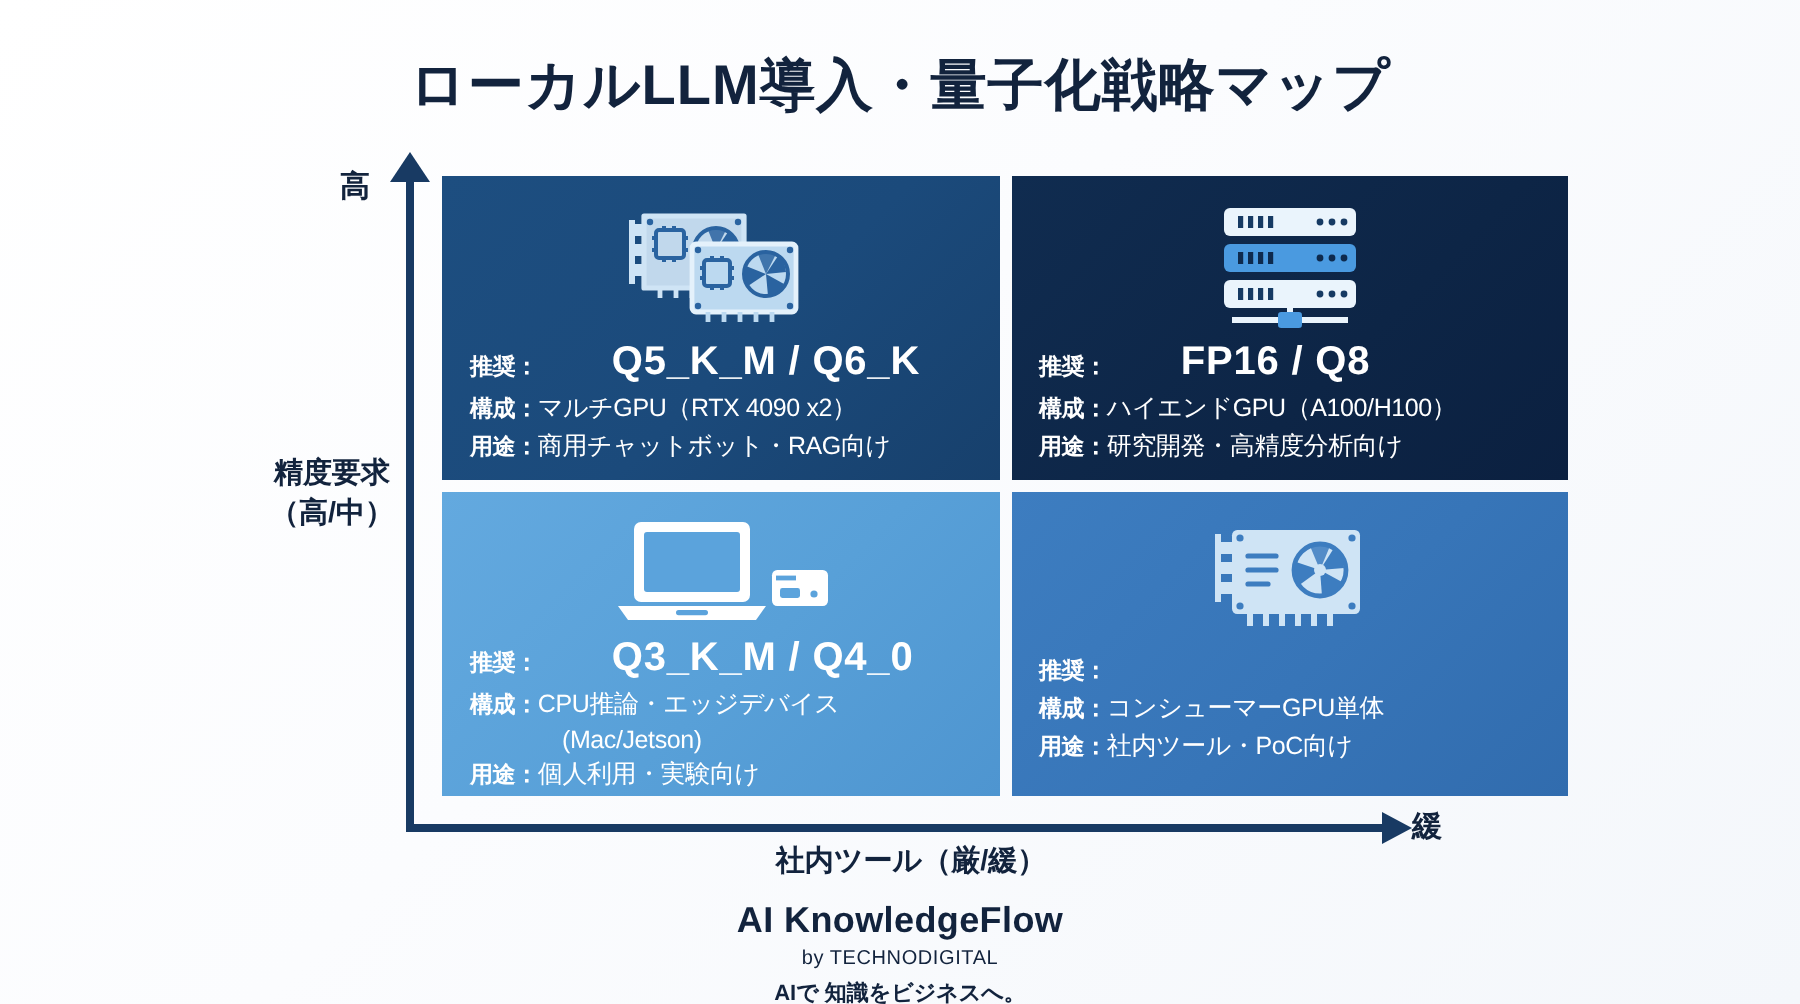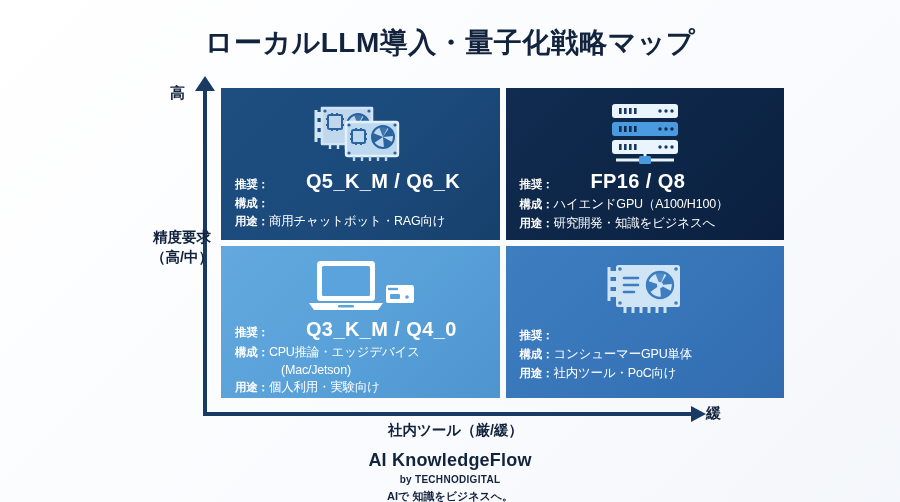--- a/index.html
+++ b/index.html
@@ -100,36 +100,36 @@
   }
   .axis-top-label{
     position:absolute;left:170px;top:84px;
     font-size:15px;font-weight:bold;color:#12233d;
   }
   .axis-right-label{
     position:absolute;left:706px;top:404px;
     font-size:15px;font-weight:bold;color:#12233d;
   }
   .axis-y-title{
-    position:absolute;left:144px;top:228px;width:76px;
+    position:absolute;left:128px;top:228px;width:76px;
     text-align:center;
     font-size:14.5px;font-weight:bold;color:#12233d;line-height:1.35;
   }
   .axis-x-title{
     position:absolute;left:221px;width:469px;top:421px;
     text-align:center;
     font-size:14.5px;font-weight:bold;color:#12233d;
   }
 
   
   .footer{
     position:absolute;left:0;right:0;top:450px;text-align:center;
   }
   .brand{font-size:18px;font-weight:bold;color:#12233d;letter-spacing:.2px;}
-  .brand-sub{font-size:10px;font-weight:bold;color:#12233d;margin-top:3px;letter-spacing:.3px;}
+  .brand-sub{font-size:10px;font-weight:normal;color:#12233d;margin-top:3px;letter-spacing:.3px;}
   .brand-tag{font-size:11px;font-weight:bold;color:#12233d;margin-top:4px;}
 </style>
 </head>
 <body>
 
 <div id="stage">
 
   <div class="title">ローカルLLM導入・量子化戦略マップ</div>
 
   <div class="axis-v"></div>
@@ -190,20 +190,21 @@
           <path d="M46 56 v5 M54 56 v5 M62 56 v5 M70 56 v5 M78 56 v5" stroke="#bcd9f0" stroke-width="2.4"></path>
         </svg>
       </div>
       <div class="textblock">
         <div class="line rec">
           <span class="lbl">推奨：</span>
           <span class="val-main">Q5_K_M / Q6_K</span>
         </div>
         <div class="line">
           <span class="lbl">構成：</span>
+          <span class="val">マルチGPU（RTX 4090 x2）</span>
         </div>
         <div class="line">
           <span class="lbl">用途：</span>
           <span class="val">商用チャットボット・RAG向け</span>
         </div>
       </div>
     </div>
 
     <div class="cell tr">
       <div class="icon-wrap">
@@ -247,21 +248,21 @@
         <div class="line rec">
           <span class="lbl">推奨：</span>
           <span class="val-main">FP16 / Q8</span>
         </div>
         <div class="line">
           <span class="lbl">構成：</span>
           <span class="val">ハイエンドGPU（A100/H100）</span>
         </div>
         <div class="line">
           <span class="lbl">用途：</span>
-          <span class="val">研究開発・知識をビジネスへ</span>
+          <span class="val">研究開発・高精度分析向け</span>
         </div>
       </div>
     </div>
 
     <div class="cell bl">
       <div class="icon-wrap">
         <svg width="112" height="62" viewBox="0 0 112 62">
           <rect x="13" y="6" width="58" height="40" rx="3.5" fill="#ffffff"></rect>
           <rect x="18" y="11" width="48" height="30" rx="1.5" fill="#5ba3dc"></rect>
           <path d="M5 48 h74 l-5 7 H10 Z" fill="#ffffff"></path>

